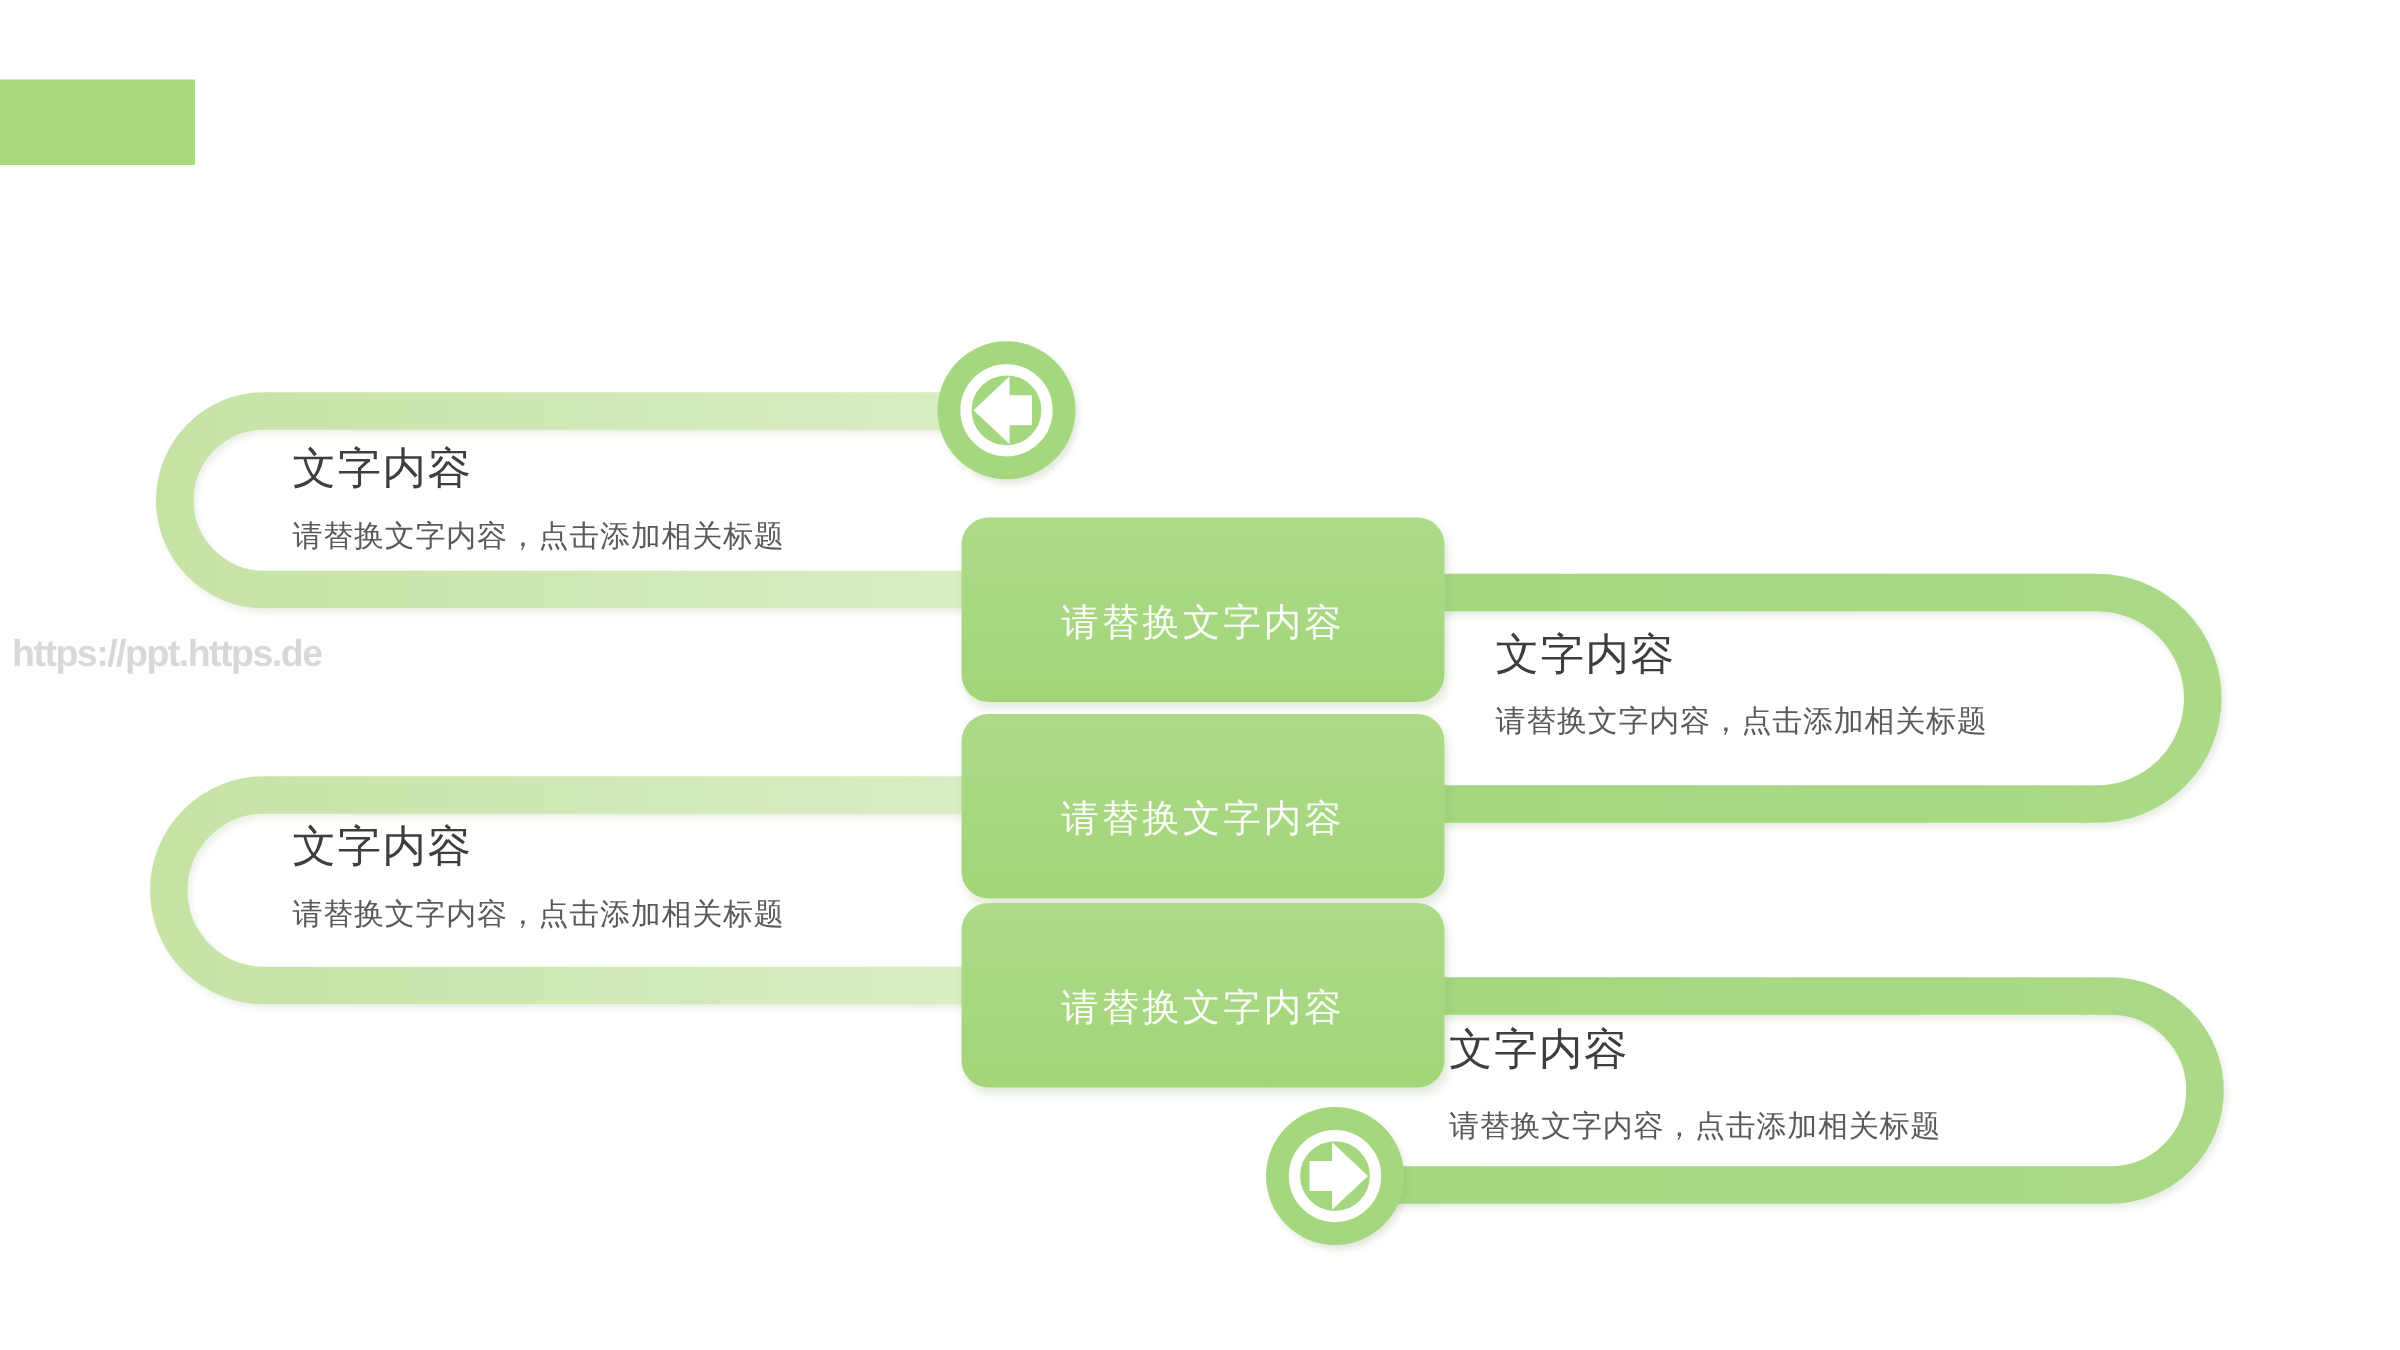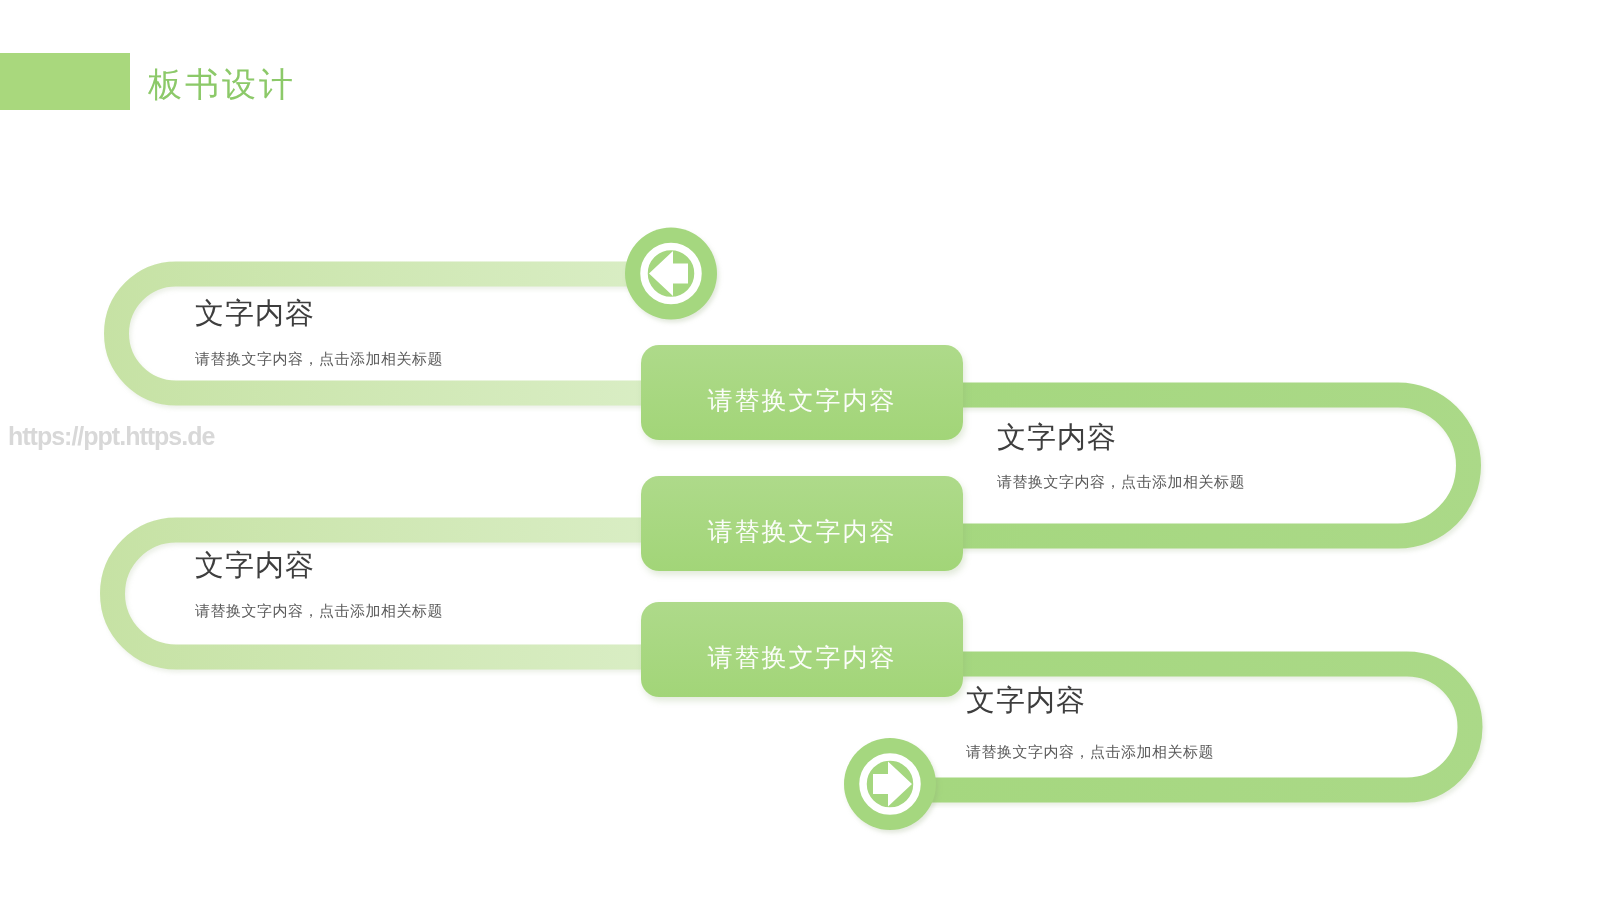--- a/index.html
+++ b/index.html
@@ -20,39 +20,39 @@
   .page-title {
     position: absolute; left: 148px; top: 62px; z-index: 3;
     font-size: 34px; letter-spacing: 3px; color: #8cc969; font-weight: 400;
   }
   .watermark {
     position: absolute; left: 8px; top: 422px; z-index: 3;
     font-size: 25px; font-weight: bold; letter-spacing: -1px; color: #d8d8d8;
   }
 
   .pill {
-    position: absolute; left: 641px; width: 322px; height: 95px; z-index: 2;
+    position: absolute; left: 641px; width: 322px; height: 123px; z-index: 2;
     background: linear-gradient(180deg, #aeda8a 0%, #a2d578 100%);
     border-radius: 18px;
     box-shadow: 2px 4px 6px rgba(140,170,110,0.25);
     display: flex; align-items: center; justify-content: center;
     padding-top: 15px; box-sizing: border-box;
     color: rgba(255,255,255,0.95); font-size: 25px; letter-spacing: 2px;
   }
   .pill-1 { top: 345px; }
   .pill-2 { top: 476px; }
   .pill-3 { top: 602px; }
 
   .text-group { position: absolute; z-index: 3; }
   .text-group h2 {
     margin: 0; font-size: 29px; line-height: 34px; font-weight: normal;
     color: #3e3e3e; letter-spacing: 1px;
   }
   .text-group p {
-    margin: 0; font-size: 15px; line-height: 27px;
+    margin: 0; font-size: 20px; line-height: 27px;
     color: #5a5a5a; letter-spacing: 0.5px;
   }
   .group-1 { left: 195px; top: 296px; }
   .group-1 p { margin-top: 15px; }
   .group-2 { left: 997px; top: 420px; }
   .group-2 p { margin-top: 14px; }
   .group-3 { left: 195px; top: 548px; }
   .group-3 p { margin-top: 15px; }
   .group-4 { left: 966px; top: 683px; }
   .group-4 p { margin-top: 21px; }
@@ -89,21 +89,20 @@
     </g>
 
     <g>
       <circle cx="890" cy="784" r="46" fill="#a5d77f" style="filter: drop-shadow(2px 3px 2px rgba(140,165,115,0.25));"></circle>
       <circle cx="890" cy="784" r="27" fill="none" stroke="#ffffff" stroke-width="7.5"></circle>
       <path d="M 912 784 L 888 761.5 L 888 774 L 873 774 L 873 794 L 888 794 L 888 806.5 Z" fill="#ffffff"></path>
     </g>
   </svg>
 
   <div class="title-block"></div>
-  <div class="page-title">板书设计</div>
 
   <div class="watermark">https://ppt.https.de</div>
 
   <div class="pill pill-1">
     <span>请替换文字内容</span>
   </div>
   <div class="pill pill-2">
     <span>请替换文字内容</span>
   </div>
   <div class="pill pill-3">

